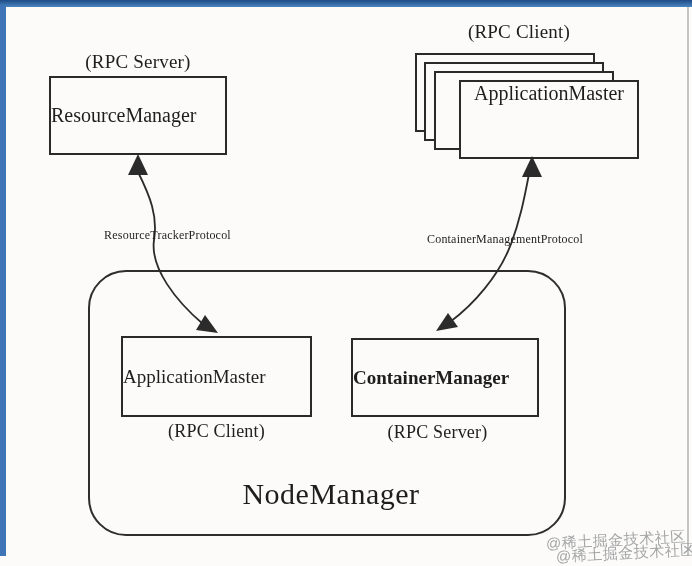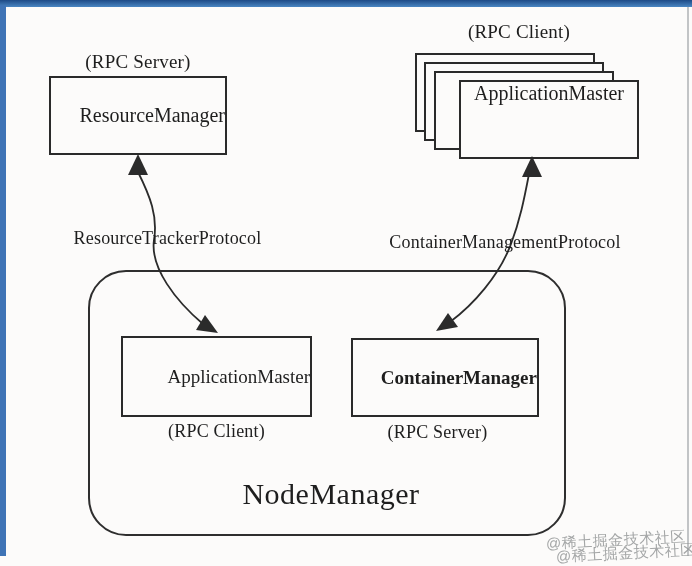--- a/index.html
+++ b/index.html
@@ -10,25 +10,25 @@
     color:#1e1e1e;
   }
   .top-strip{position:absolute;left:0;top:0;width:692px;height:7px;
     background:linear-gradient(#1d4a86,#4a86c2);}
   .left-bar{position:absolute;left:0;top:5px;width:6px;height:551px;background:#3f74b6;}
   .right-line{position:absolute;right:3px;top:7px;width:2px;height:549px;background:#c2c4c6;}
   .canvas{position:absolute;left:6px;top:7px;width:683px;height:559px;background:#fcfbfa;}
 
   .lbl{position:absolute;text-align:center;white-space:nowrap;letter-spacing:.2px;}
   .lbl-rpc{font-size:19px;}
-  .lbl-proto{font-size:18px;}
+  .lbl-proto{font-size:12px;}
 
   .box{
     position:absolute;border:2px solid #2a2a2a;background:#fcfbfa;
-    display:flex;align-items:center;justify-content:flex-end;
+    display:flex;align-items:center;justify-content:flex-start;
     white-space:nowrap;box-sizing:border-box;
   }
   .rm-box{left:49px;top:76px;width:178px;height:79px;font-size:20px;}
 
   .am-stack{position:absolute;left:415px;top:53px;width:210px;height:108px;}
   .am-layer{position:absolute;width:180px;height:79px;border:2px solid #2a2a2a;
     background:#fcfbfa;box-sizing:border-box;}
   .am-l1{left:0;top:0;}
   .am-l2{left:9px;top:9px;}
   .am-l3{left:19px;top:18px;}

